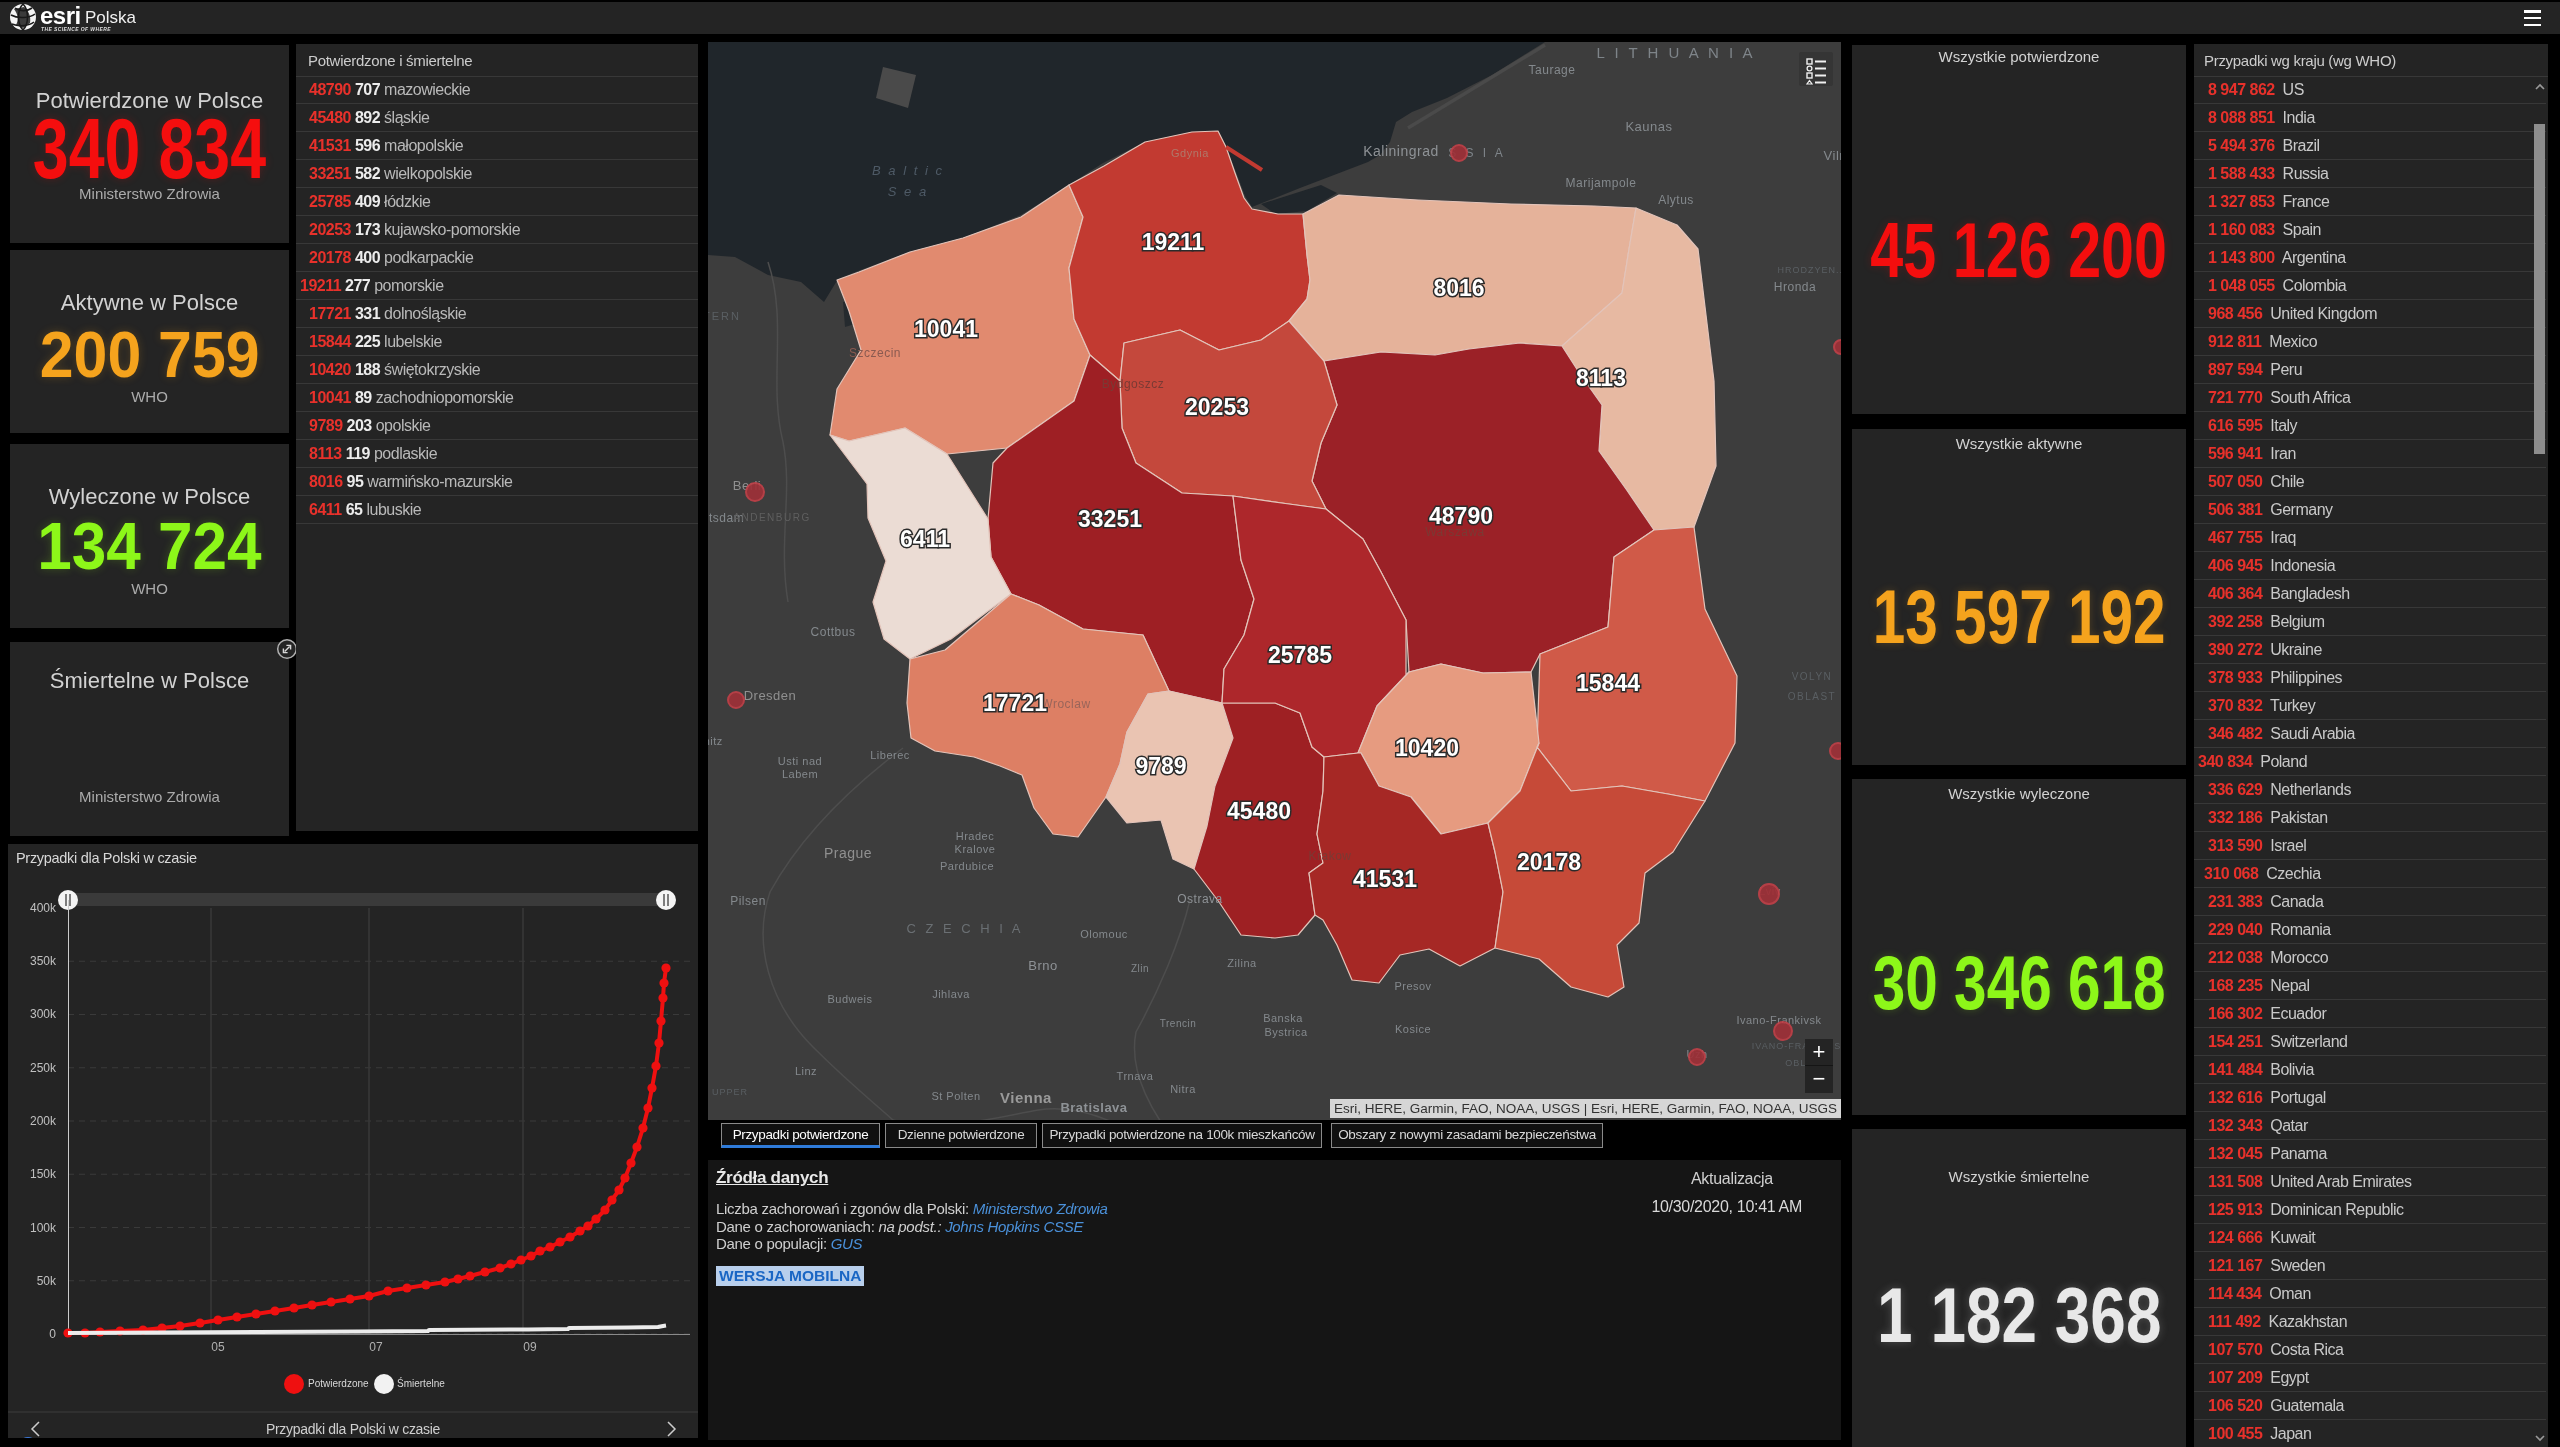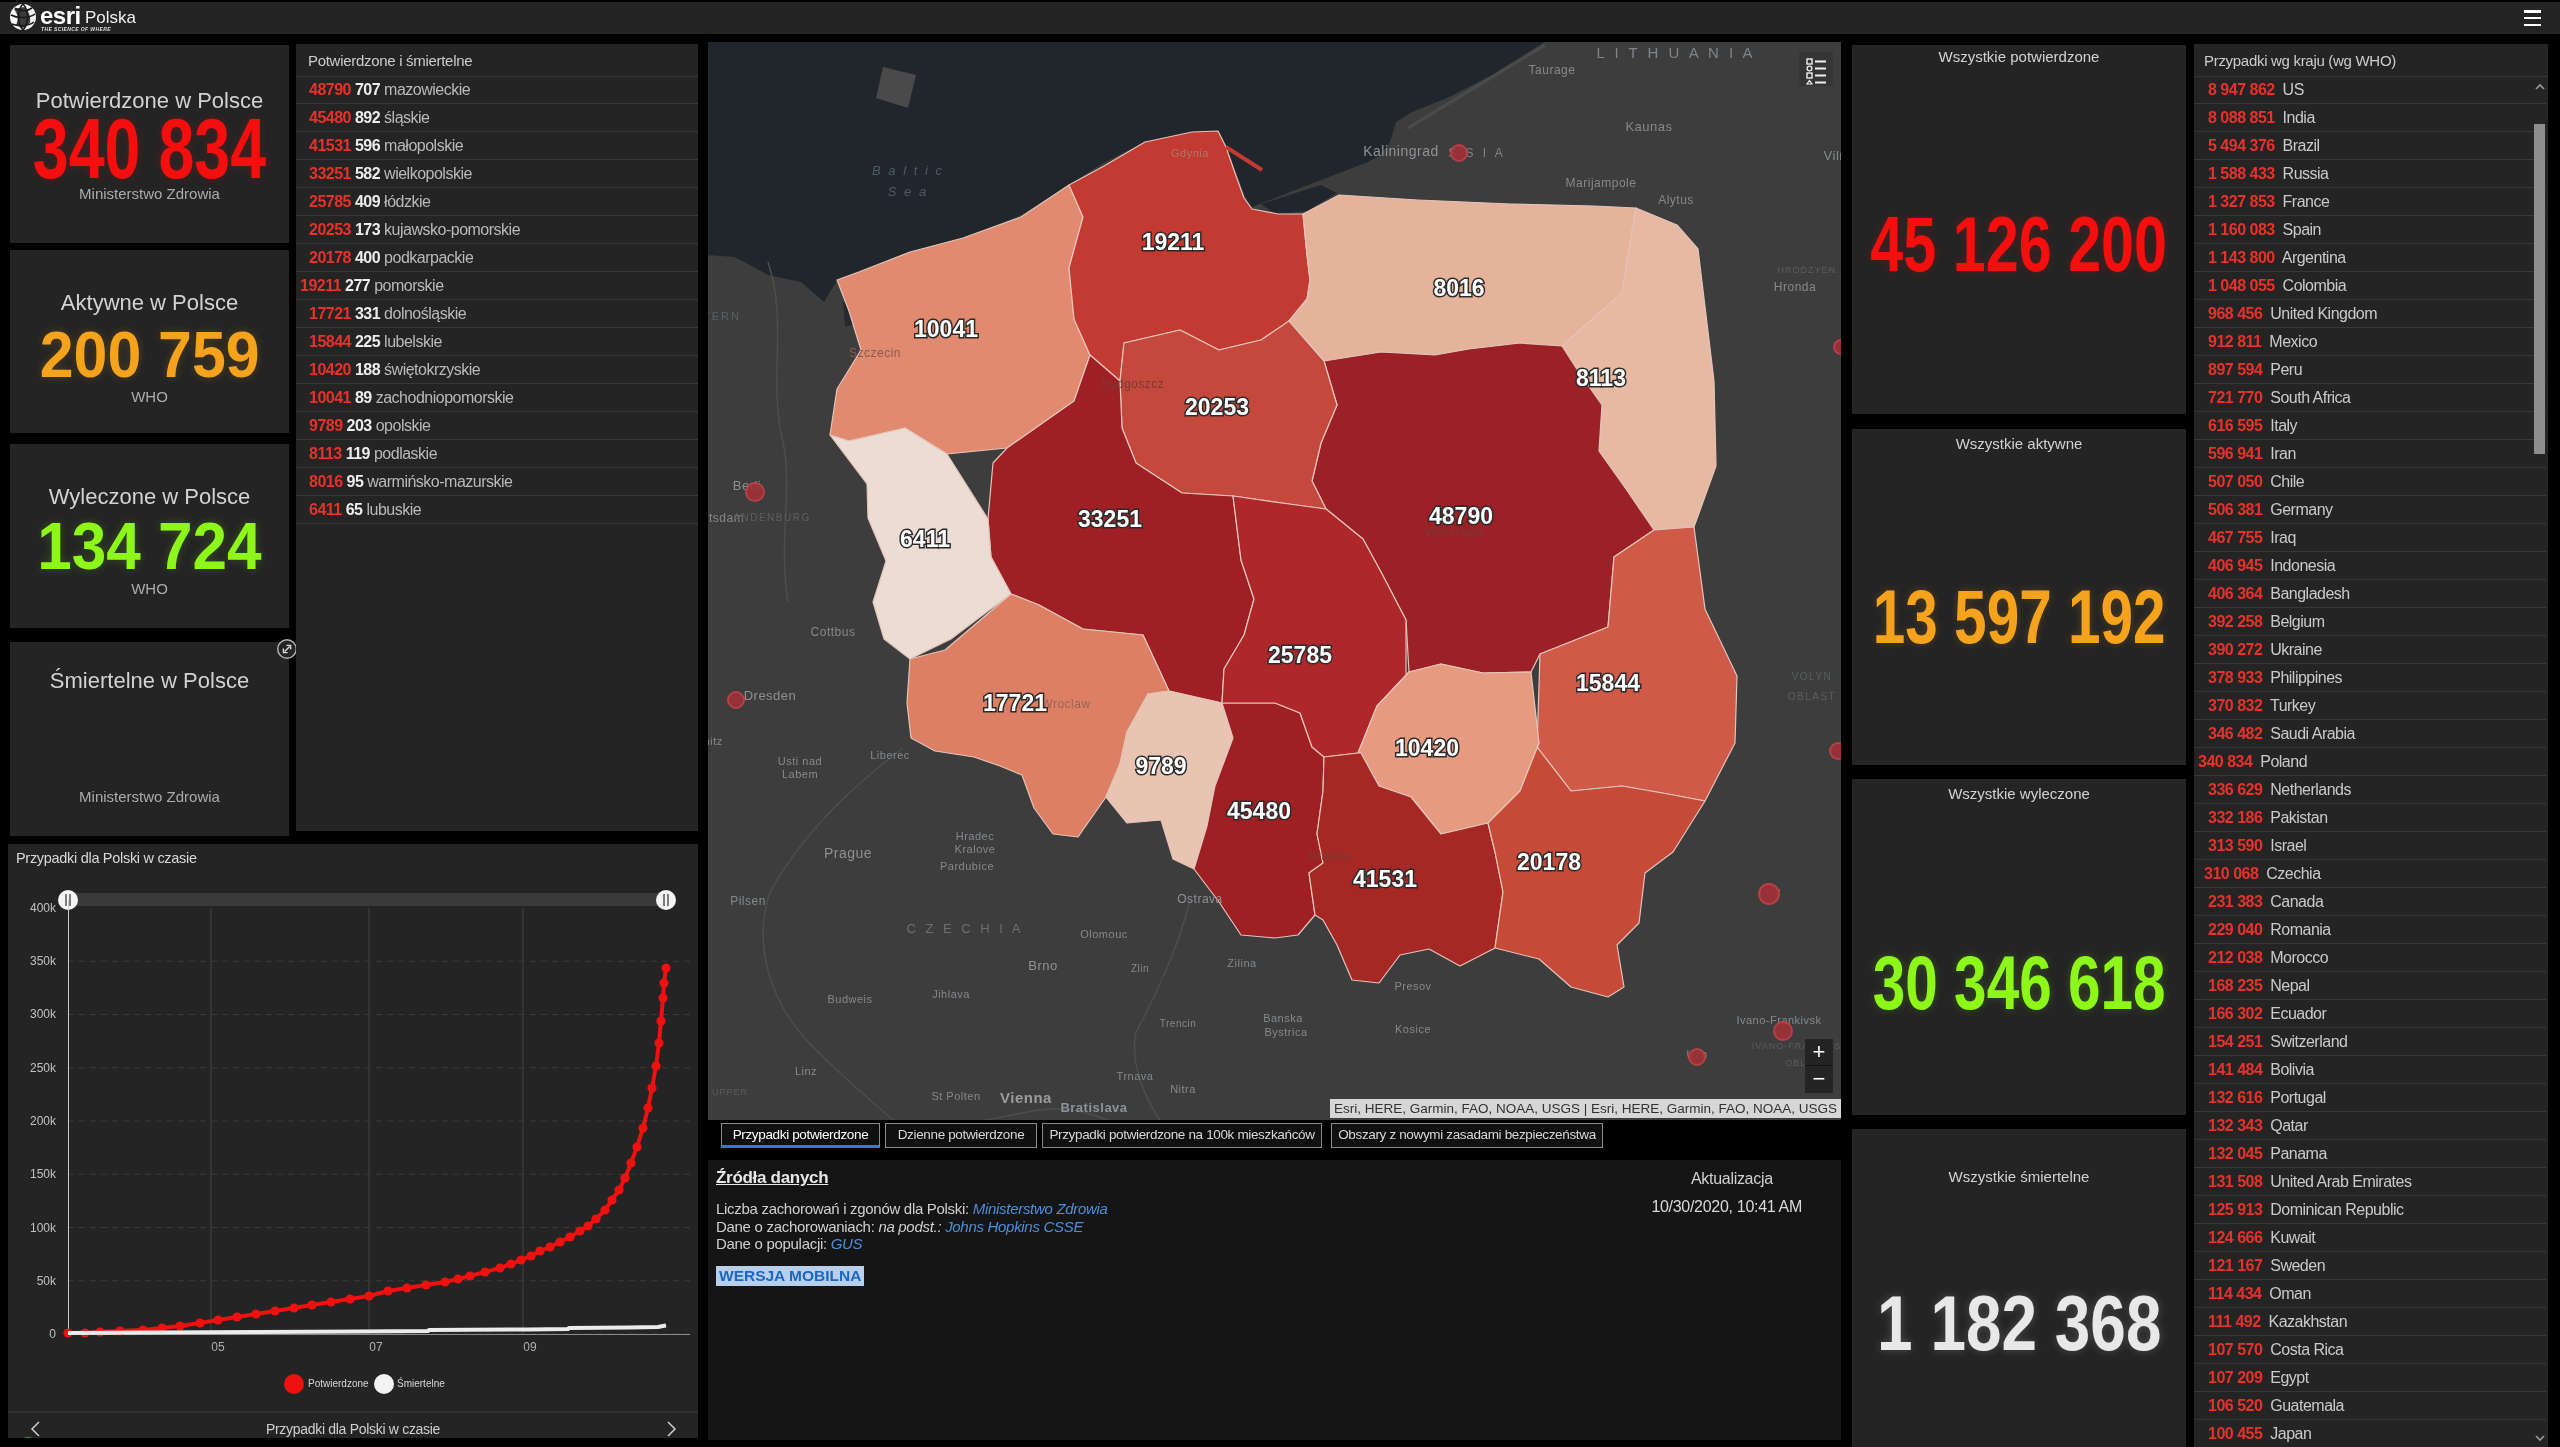--- a/index.html
+++ b/index.html
@@ -316,42 +316,42 @@
 <div style="position:absolute;left:1331px;top:1123px;width:272px;height:25px;background:#101010;border:1px solid #8a8a8a;border-bottom:1px solid #8a8a8a;color:#d8d8d8;font-size:13.5px;letter-spacing:-0.35px;text-align:center;line-height:22px;white-space:nowrap;overflow:hidden">Obszary z nowymi zasadami bezpieczeństwa</div>
 <div class="panel" style="left:708px;top:1160px;width:1133px;height:280px;background:#151515">
 <div style="position:absolute;left:8px;top:8px;font-size:17px;font-weight:bold;color:#e8e8e8;text-decoration:underline;letter-spacing:-0.3px">Źródła danych</div>
 <div style="position:absolute;left:983px;top:10px;font-size:16px;color:#cfcfcf;letter-spacing:-0.3px">Aktualizacja</div>
 <div style="position:absolute;right:39px;top:38px;font-size:16px;color:#d9d9d9;letter-spacing:-0.3px">10/30/2020, 10:41 AM</div>
 <div style="position:absolute;left:8px;top:40px;font-size:15px;color:#cfcfcf;line-height:17.5px;letter-spacing:-0.3px">Liczba zachorowań i zgonów dla Polski: <i style="color:#4a90d9">Ministerstwo Zdrowia</i><br>Dane o zachorowaniach: <i>na podst.: </i><i style="color:#4a90d9">Johns Hopkins CSSE</i><br>Dane o populacji: <i style="color:#4a90d9">GUS</i></div>
 <div style="position:absolute;left:8px;top:106px;font-size:15.5px;font-weight:bold;color:#1a66c4;background:#b8cfec;padding:1px 3px">WERSJA MOBILNA</div>
 </div>
 <div class="panel" style="left:1852px;top:45px;width:334px;height:369px">
     <div class="ictr" style="top:1px;font-size:15px;line-height:21px;color:#d2d2d2">Wszystkie potwierdzone</div>
-    <div class="ictr" style="top:161px;height:77px;align-items:center">
+    <div class="ictr" style="top:167px;height:77px;align-items:center">
       <span class="bignum" style="font-size:77px;color:#f50e0e;transform:scale(0.77,1);text-shadow:0 0 10px #f50e0e38">45 126 200</span>
     </div>
     <div class="ictr" style="top:340px;font-size:15px;color:#ababab"></div>
   </div>
 <div class="panel" style="left:1852px;top:429px;width:334px;height:336px">
     <div class="ictr" style="top:4px;font-size:15px;line-height:21px;color:#d2d2d2">Wszystkie aktywne</div>
     <div class="ictr" style="top:150px;height:76px;align-items:center">
       <span class="bignum" style="font-size:76px;color:#f5a31d;transform:scale(0.77,1);text-shadow:0 0 10px #f5a31d38">13 597 192</span>
     </div>
     <div class="ictr" style="top:320px;font-size:15px;color:#ababab"></div>
   </div>
 <div class="panel" style="left:1852px;top:779px;width:334px;height:336px">
     <div class="ictr" style="top:4px;font-size:15px;line-height:21px;color:#d2d2d2">Wszystkie wyleczone</div>
     <div class="ictr" style="top:166px;height:76px;align-items:center">
       <span class="bignum" style="font-size:76px;color:#8df719;transform:scale(0.77,1);text-shadow:0 0 10px #8df71938">30 346 618</span>
     </div>
     <div class="ictr" style="top:322px;font-size:15px;color:#ababab"></div>
   </div>
 <div class="panel" style="left:1852px;top:1129px;width:334px;height:318px">
     <div class="ictr" style="top:37px;font-size:15px;line-height:21px;color:#d2d2d2">Wszystkie śmiertelne</div>
-    <div class="ictr" style="top:156px;height:77px;align-items:flex-start">
+    <div class="ictr" style="top:148px;height:77px;align-items:flex-start">
       <span class="bignum" style="font-size:77px;color:#e8e8e8;transform:scale(0.83,1);text-shadow:0 0 10px #e8e8e838">1 182 368</span>
     </div>
     <div class="ictr" style="top:322px;font-size:15px;color:#ababab"></div>
   </div>
 <div class="panel" style="left:2194px;top:44px;width:354px;height:1403px">
 <div style="position:absolute;left:10px;top:8px;font-size:15px;color:#cccccc;letter-spacing:-0.3px">Przypadki wg kraju (wg WHO)</div>
 <div style="position:absolute;left:0;right:0;top:32px;border-top:1px solid #383838"></div>
 <div class="lrow" style="top:32px;height:28px;line-height:28px;font-size:16px;padding-left:14px;right:2px"><b style="color:#e8312b">8 947 862</b>&nbsp; <span style="color:#c9c9c9">US</span></div>
 <div class="lrow" style="top:60px;height:28px;line-height:28px;font-size:16px;padding-left:14px;right:2px"><b style="color:#e8312b">8 088 851</b>&nbsp; <span style="color:#c9c9c9">India</span></div>
 <div class="lrow" style="top:88px;height:28px;line-height:28px;font-size:16px;padding-left:14px;right:2px"><b style="color:#e8312b">5 494 376</b>&nbsp; <span style="color:#c9c9c9">Brazil</span></div>

